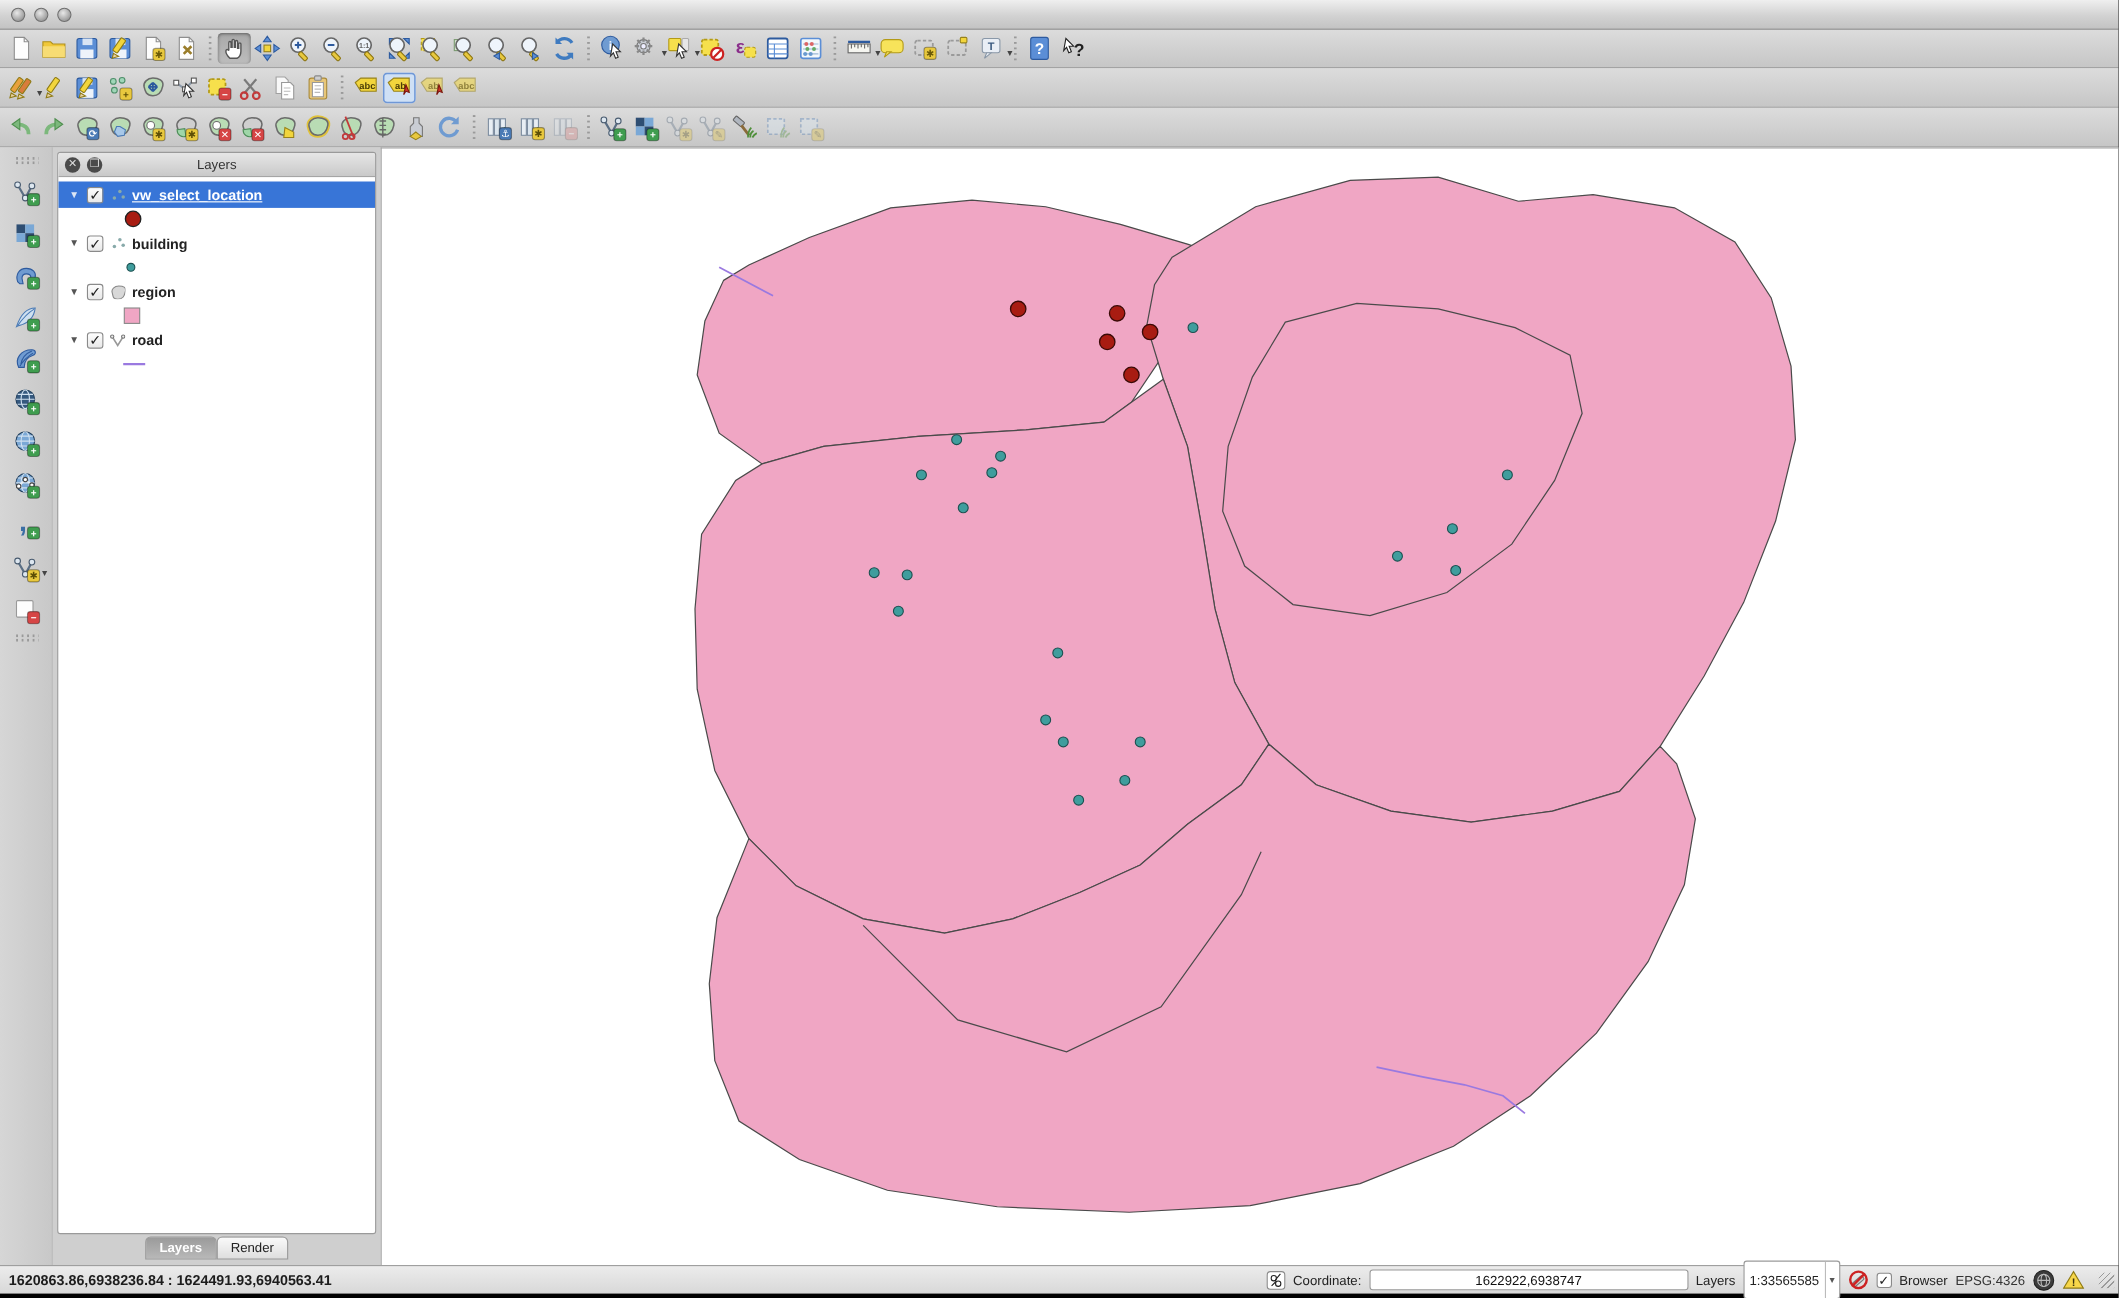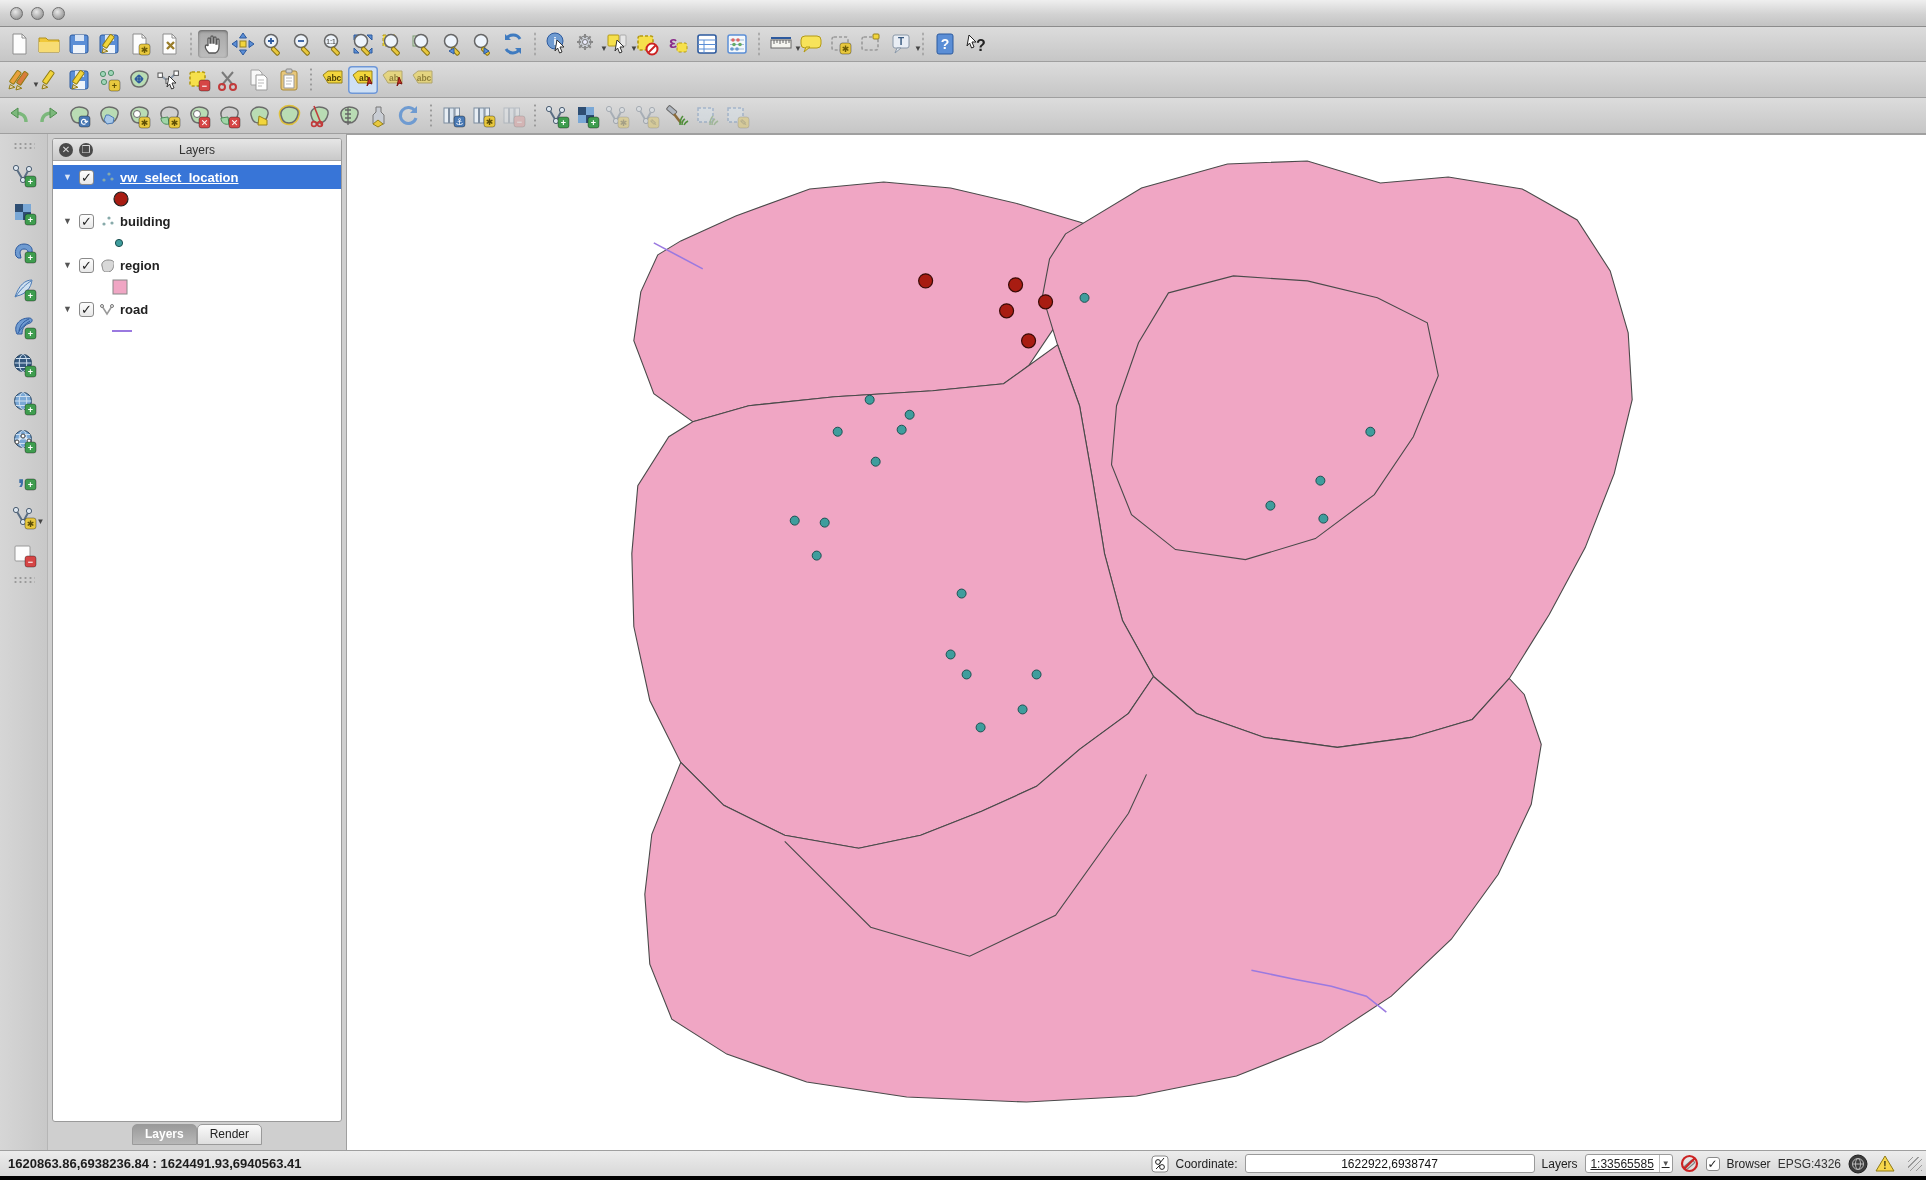--- a/index.html
+++ b/index.html
@@ -64,22 +64,22 @@
   
   #map{flex:1;background:#fff;border-left:1px solid #a0a0a0;border-top:1px solid #a0a0a0;}
 
   
   #statusbar{height:26px;background:linear-gradient(#ececec,#d8d8d8);border-top:1px solid #9f9f9f;
     display:flex;align-items:center;font-size:12px;color:#222;padding:12px 4px;}
   #extent-text{font-size:13px;font-weight:bold;color:#1c1c1c;margin-left:4px;white-space:nowrap;}
   .sb-right{margin-left:auto;display:flex;align-items:center;gap:7px;}
   .sb-field{width:290px;height:19px;background:#fff;border:1px solid #9a9a9a;border-radius:3px;
     text-align:center;font-size:12px;color:#111;padding:0;}
-  .sb-combo{width:88px;height:19px;background:#fff;border:1px solid #9a9a9a;border-radius:3px;
-    display:flex;align-items:center;font-size:12px;text-decoration:underline;}
+  .sb-combo{width:88px;height:35px;background:#fff;border:1px solid #9a9a9a;border-radius:3px;
+    display:flex;align-items:center;font-size:12px;}
   .sb-combo span{flex:1;text-align:center;}
   .sb-combo .arrowbox{width:13px;height:100%;border-left:1px solid #bbb;font-size:8px;color:#555;
     display:flex;align-items:center;justify-content:center;}
   .sb-cb{width:14px;height:14px;background:#fff;border:1px solid #8a8a8a;border-radius:3px;
     font-size:12px;line-height:12px;text-align:center;font-weight:bold;color:#222;}
   .sb-epsg{color:#333;text-align:right;}
   .grip{width:14px;height:14px;margin-left:6px;
     background:repeating-linear-gradient(135deg,transparent 0 3px,#9a9a9a 3px 4px);}
   #bottomedge{height:4px;background:#000;}
 </style>

